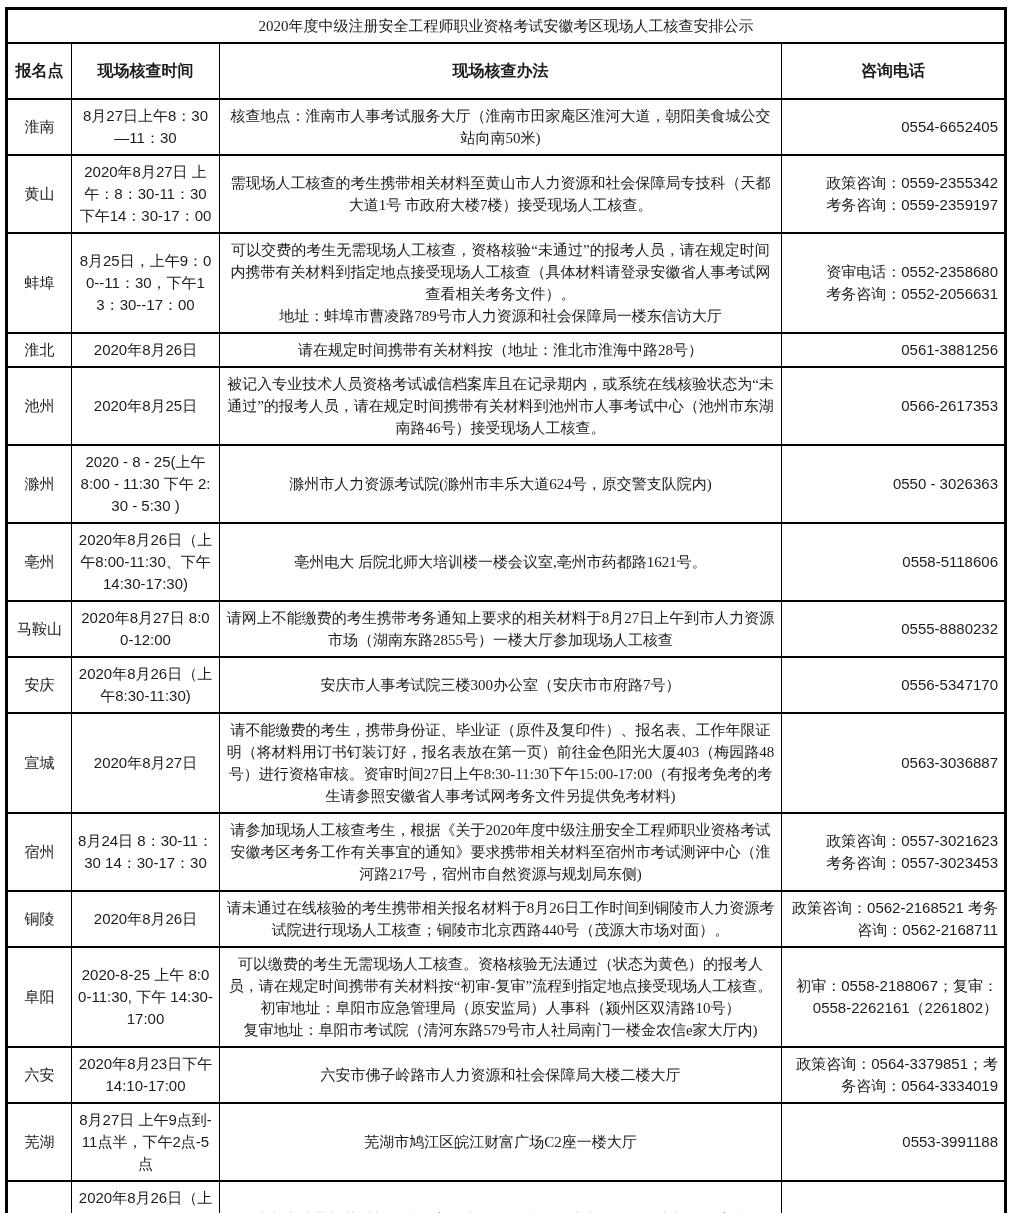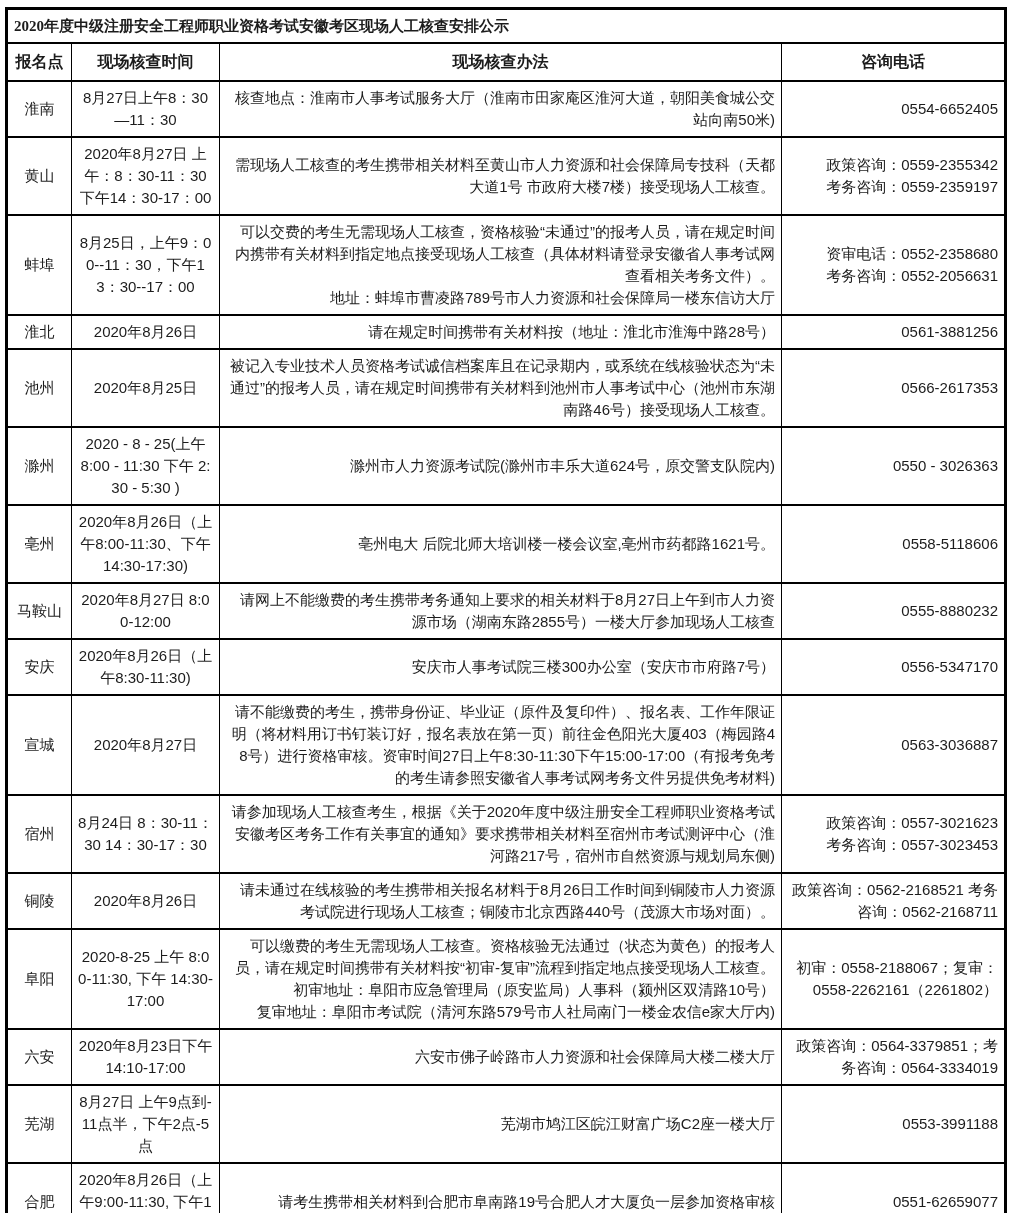--- a/index.html
+++ b/index.html
@@ -29,43 +29,45 @@
     box-sizing: border-box;
     vertical-align: middle;
     font-size: 15px;
     line-height: 22px;
     padding: 5px 6px;
     overflow: hidden;
     word-break: break-all;
   }
   td.title-cell {
     font-family: "Liberation Serif", "DejaVu Serif", serif;
-    font-weight: bold;
+    font-weight: normal;
     font-size: 30px;
     line-height: 34px;
+    text-align: center;
     padding: 3px 2px;
     letter-spacing: 0px;
     border-bottom-width: 3px;
   }
   tr.header-tr th {
     font-weight: bold;
     font-size: 16px;
     text-align: center;
-    padding: 8px 2px;
+    padding: 17px 2px;
     line-height: 20px;
   }
   td.city-cell {
     text-align: center;
     font-size: 16px;
   }
   td.time-cell {
     text-align: center;
   }
   td.method-cell {
-    text-align: right;
+    text-align: center;
+    font-family: Liberation Serif, serif;
   }
   td.method-cell .para {
     margin: 0;
   }
   td.phone-cell {
     text-align: right;
   }
   td.phone-cell .phone-line {
     margin: 0;
   }

